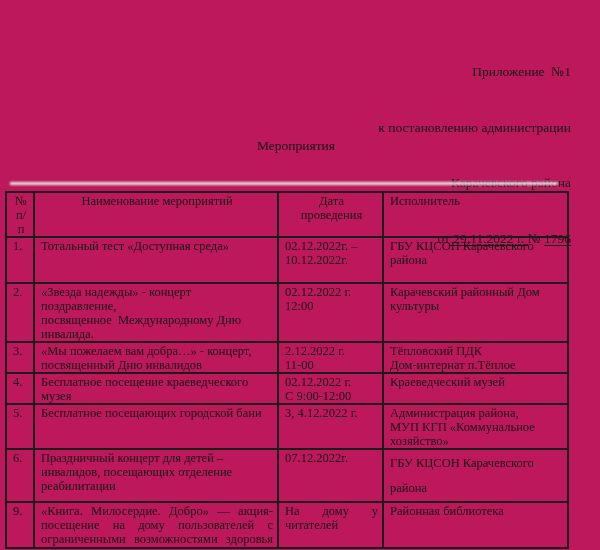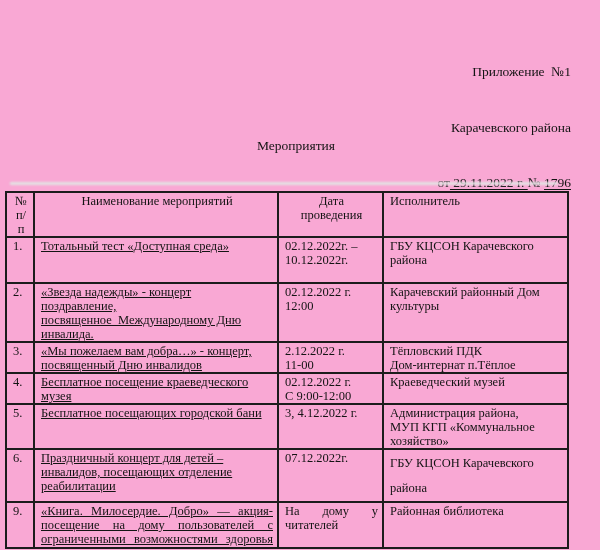--- a/index.html
+++ b/index.html
@@ -3,21 +3,21 @@
 <meta charset="utf-8">
 <style>
   html, body {
     margin: 0; padding: 0;
     width: 600px; height: 550px;
     background: #ffffff;
     font-family: "Liberation Serif", "DejaVu Serif", serif;
     color: #141414;
     overflow: hidden;
   }
-  .page { position: relative; width: 600px; height: 550px; background: #f9a8d4; }
+  .page { position: relative; width: 600px; height: 550px; background: #be185d; }
 
   
   .appendix {
     position: absolute;
     top: 26px; right: 29px;
     text-align: right;
     font-size: 13.5px;
     line-height: 18.5px;
     white-space: pre;
   }
@@ -56,21 +56,21 @@
     vertical-align: top;
     padding: 1px 4px 0 6px;
     font-weight: normal;
     white-space: pre-wrap;
     overflow: hidden;
   }
   th.h-num, th.h-date { text-align: center; padding-top: 2px; }
   th.h-name { text-align: center; padding-top: 2px; }
   th.h-exec { text-align: left; padding-top: 2px; padding-left: 7px; font-family: Liberation Serif, serif; }
   td.c-num { padding-left: 6px; }
-  td.c-name { padding-left: 7px; text-decoration: underline; }
+  td.c-name { padding-left: 7px; }
   td.c-date { padding-left: 5px; }
   td.c-exec { padding-left: 7px; }
 
   td.justify {
     text-align: justify;
     text-align-last: justify;
   }
   td.v-middle { vertical-align: middle; }
   td.spread { line-height: 25px; padding-top: 3px; }
 
@@ -83,20 +83,21 @@
   tr.r-6 { height: 46px; }
   tr.r-9 { height: 46px; }
 </style>
 </head>
 <body>
 
 <div class="page">
 
   <div class="appendix">
     <div>Приложение  №1</div>
+    <div>к постановлению администрации</div>
     <div>Карачевского района</div>
     <div><span>от</span><span class="u"> 29.11.2022 г. </span><span>№ </span><span class="u">1796</span></div>
   </div>
 
   <div class="doc-title">
     <div>Мероприятия</div>
   </div>
 
   <div class="smudge"></div>
 

